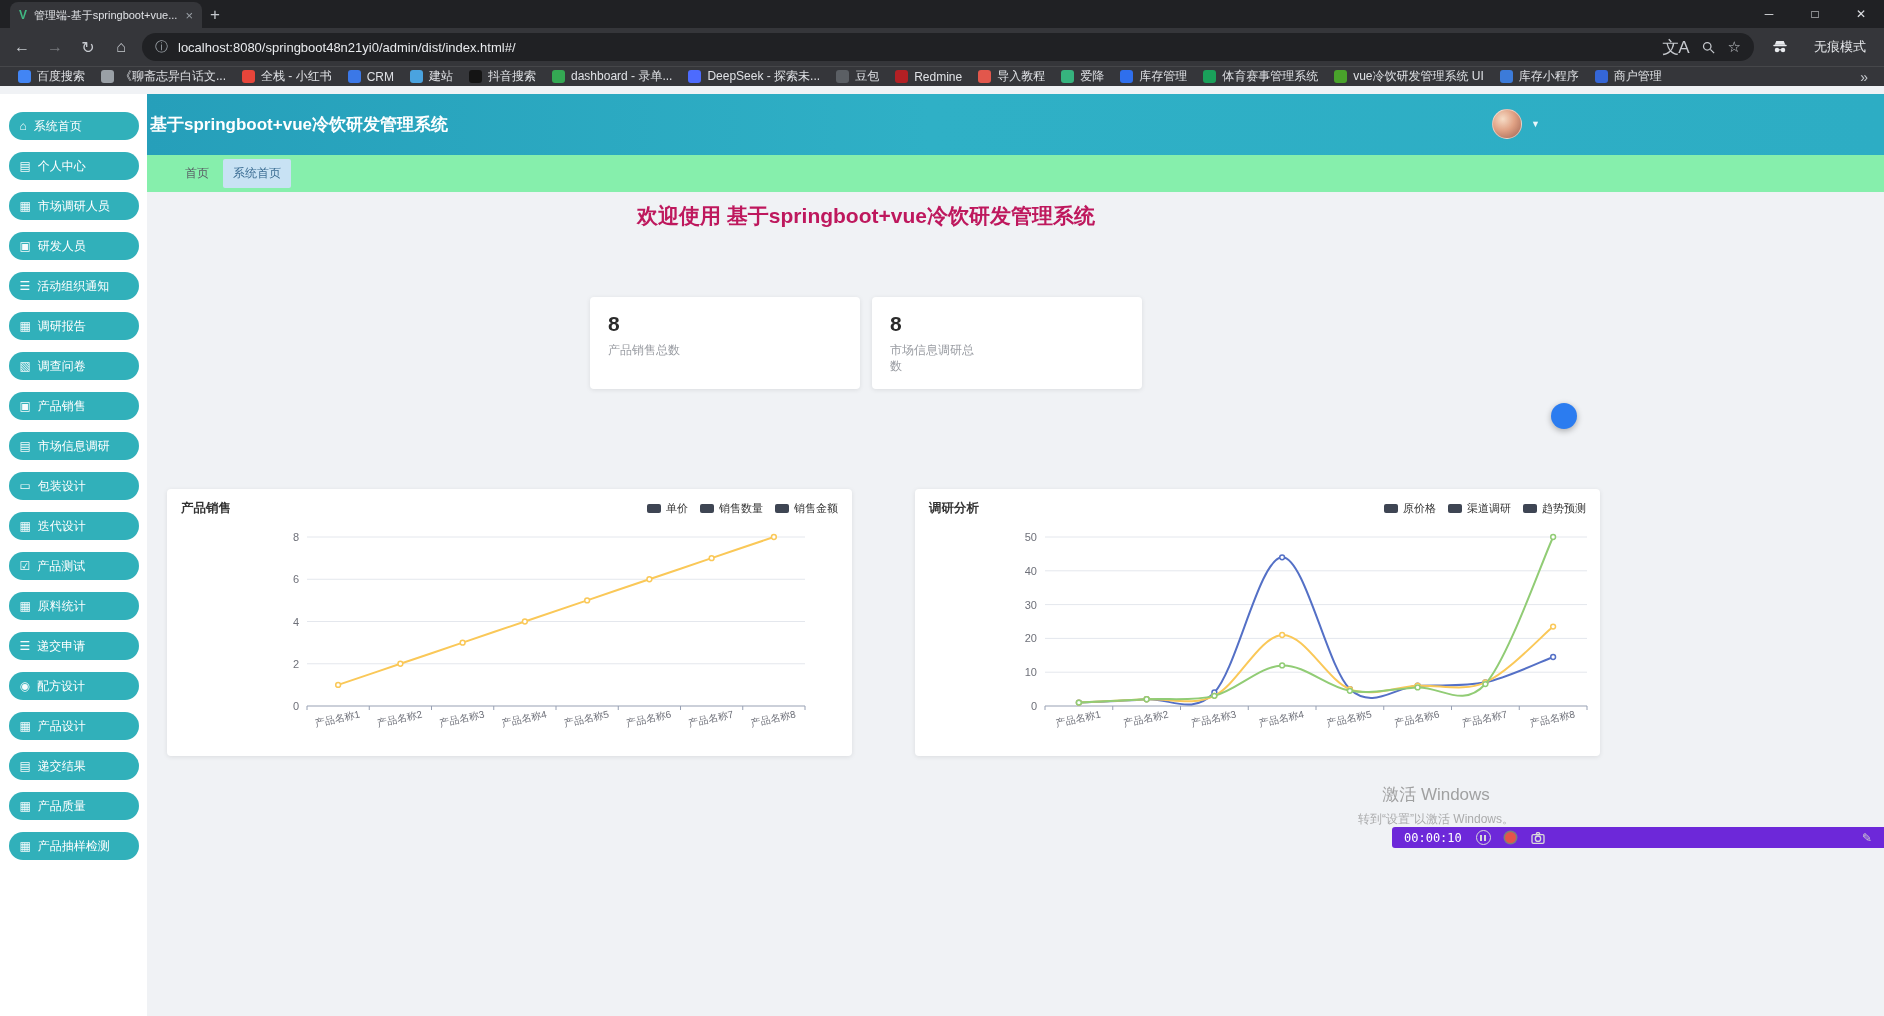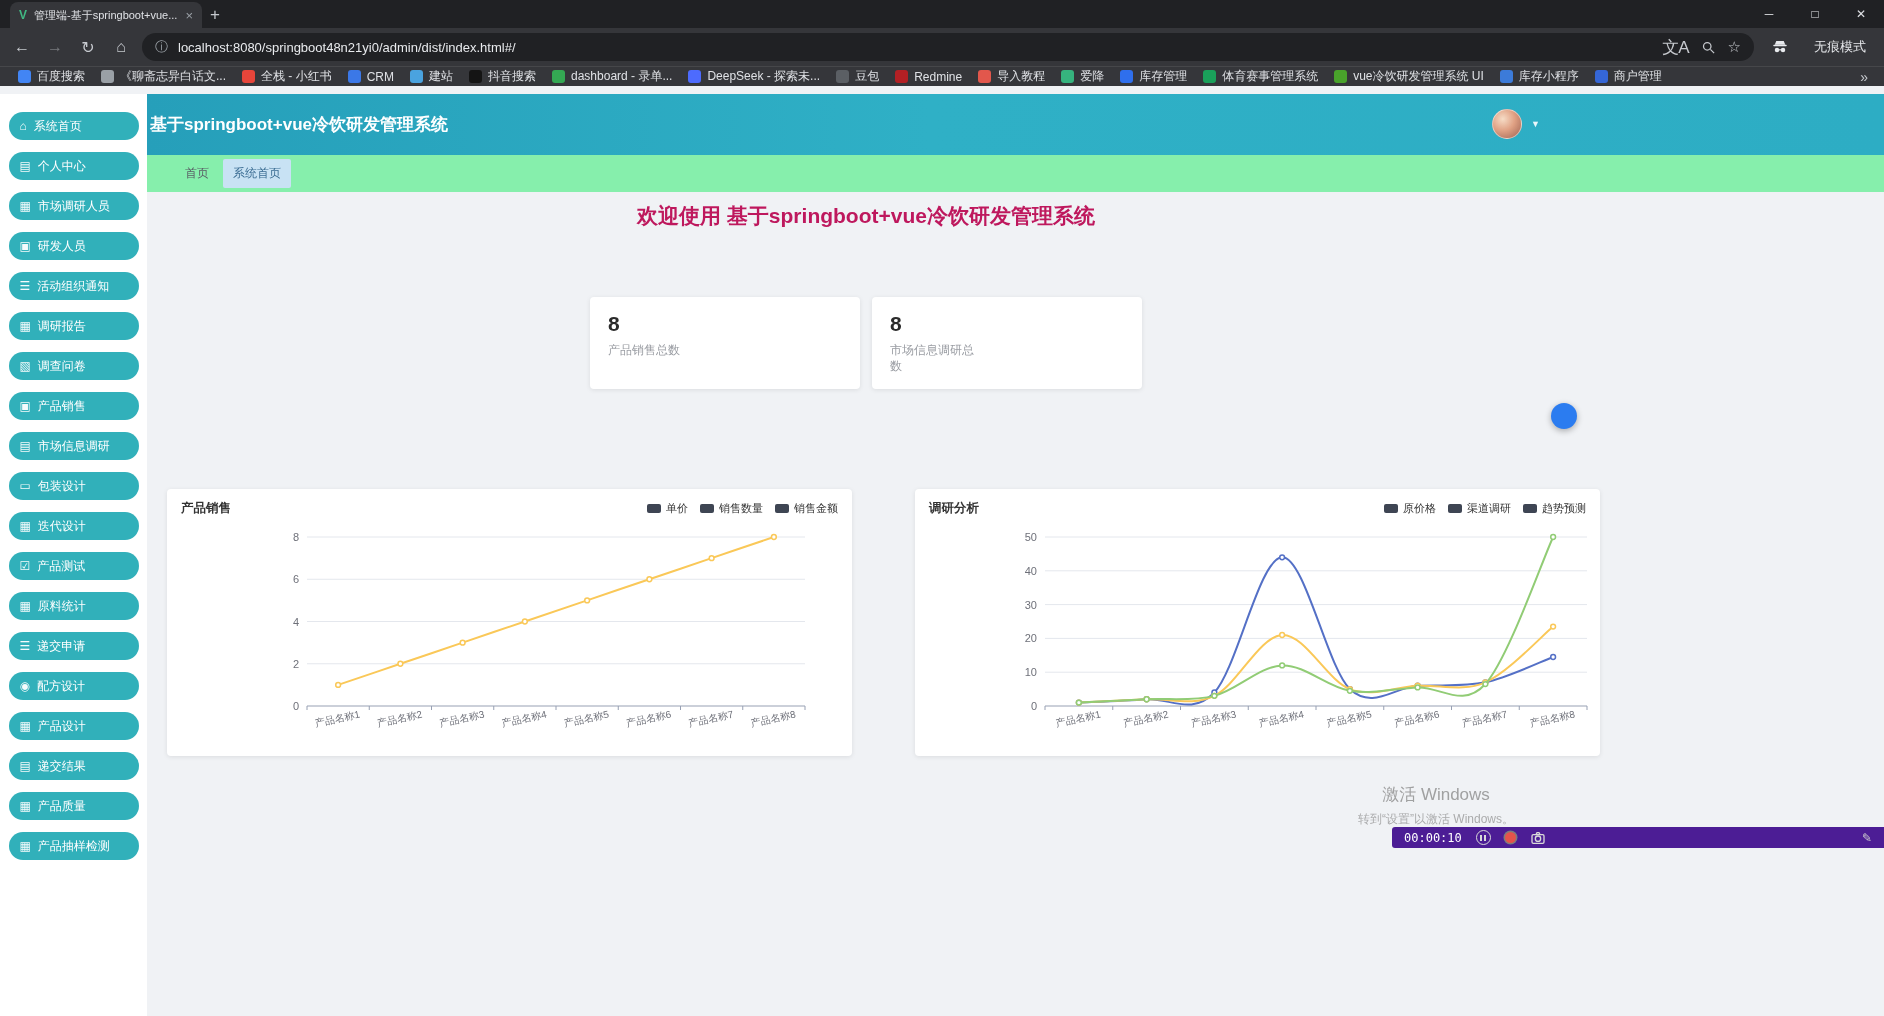--- a/index.html
+++ b/index.html
@@ -63,21 +63,21 @@
   .legend-item { display:flex; align-items:center; gap:5px; font-size:11px; color:#333; }
   .legend-swatch { width:14px; height:9px; background:#3e4553; border-radius:2px; }
   .chart-svg { position:absolute; left:0; top:0; pointer-events:none; }
 
   .fab { position:absolute; left:1551px; top:403px; width:26px; height:26px; border-radius:50%; background:#2b7cf0; box-shadow:0 2px 6px rgba(0,0,0,.3); }
 
   .watermark { position:absolute; left:1358px; top:783px; pointer-events:none;text-align:center; }
   .w1 { font-size:17px; color:rgba(140,140,140,.8); }
   .w2 { font-size:12px; margin-top:5px; color:rgba(140,140,140,.7); }
 
-  .recorder { position:absolute; left:1392px; top:827px; right:0; height:21px; background:#4c1d95; display:flex; align-items:center; gap:14px; padding:0 12px; border-radius:3px 0 0 3px; }
+  .recorder { position:absolute; left:1392px; top:827px; right:0; height:21px; background:#6d28d9; display:flex; align-items:center; gap:14px; padding:0 12px; border-radius:3px 0 0 3px; }
   .rec-time { color:#fff; font-size:12px; font-family:"DejaVu Sans Mono",monospace; }
   .rec-pause { width:15px; height:15px; border:1.5px solid #d9d9d9; border-radius:50%; display:flex; align-items:center; justify-content:center; gap:2px; }
   .rec-pause i { display:block; width:2px; height:6px; background:#d9d9d9; }
   .rec-stop { width:11px; height:11px; border-radius:50%; background:#e5534b; box-shadow:0 0 0 1.5px #7c7c7f; }
   .rec-pencil { margin-left:auto; color:#cfcfcf; font-size:12px; }
 </style>
 </head>
 <body>
 
 <div class="tabstrip">

